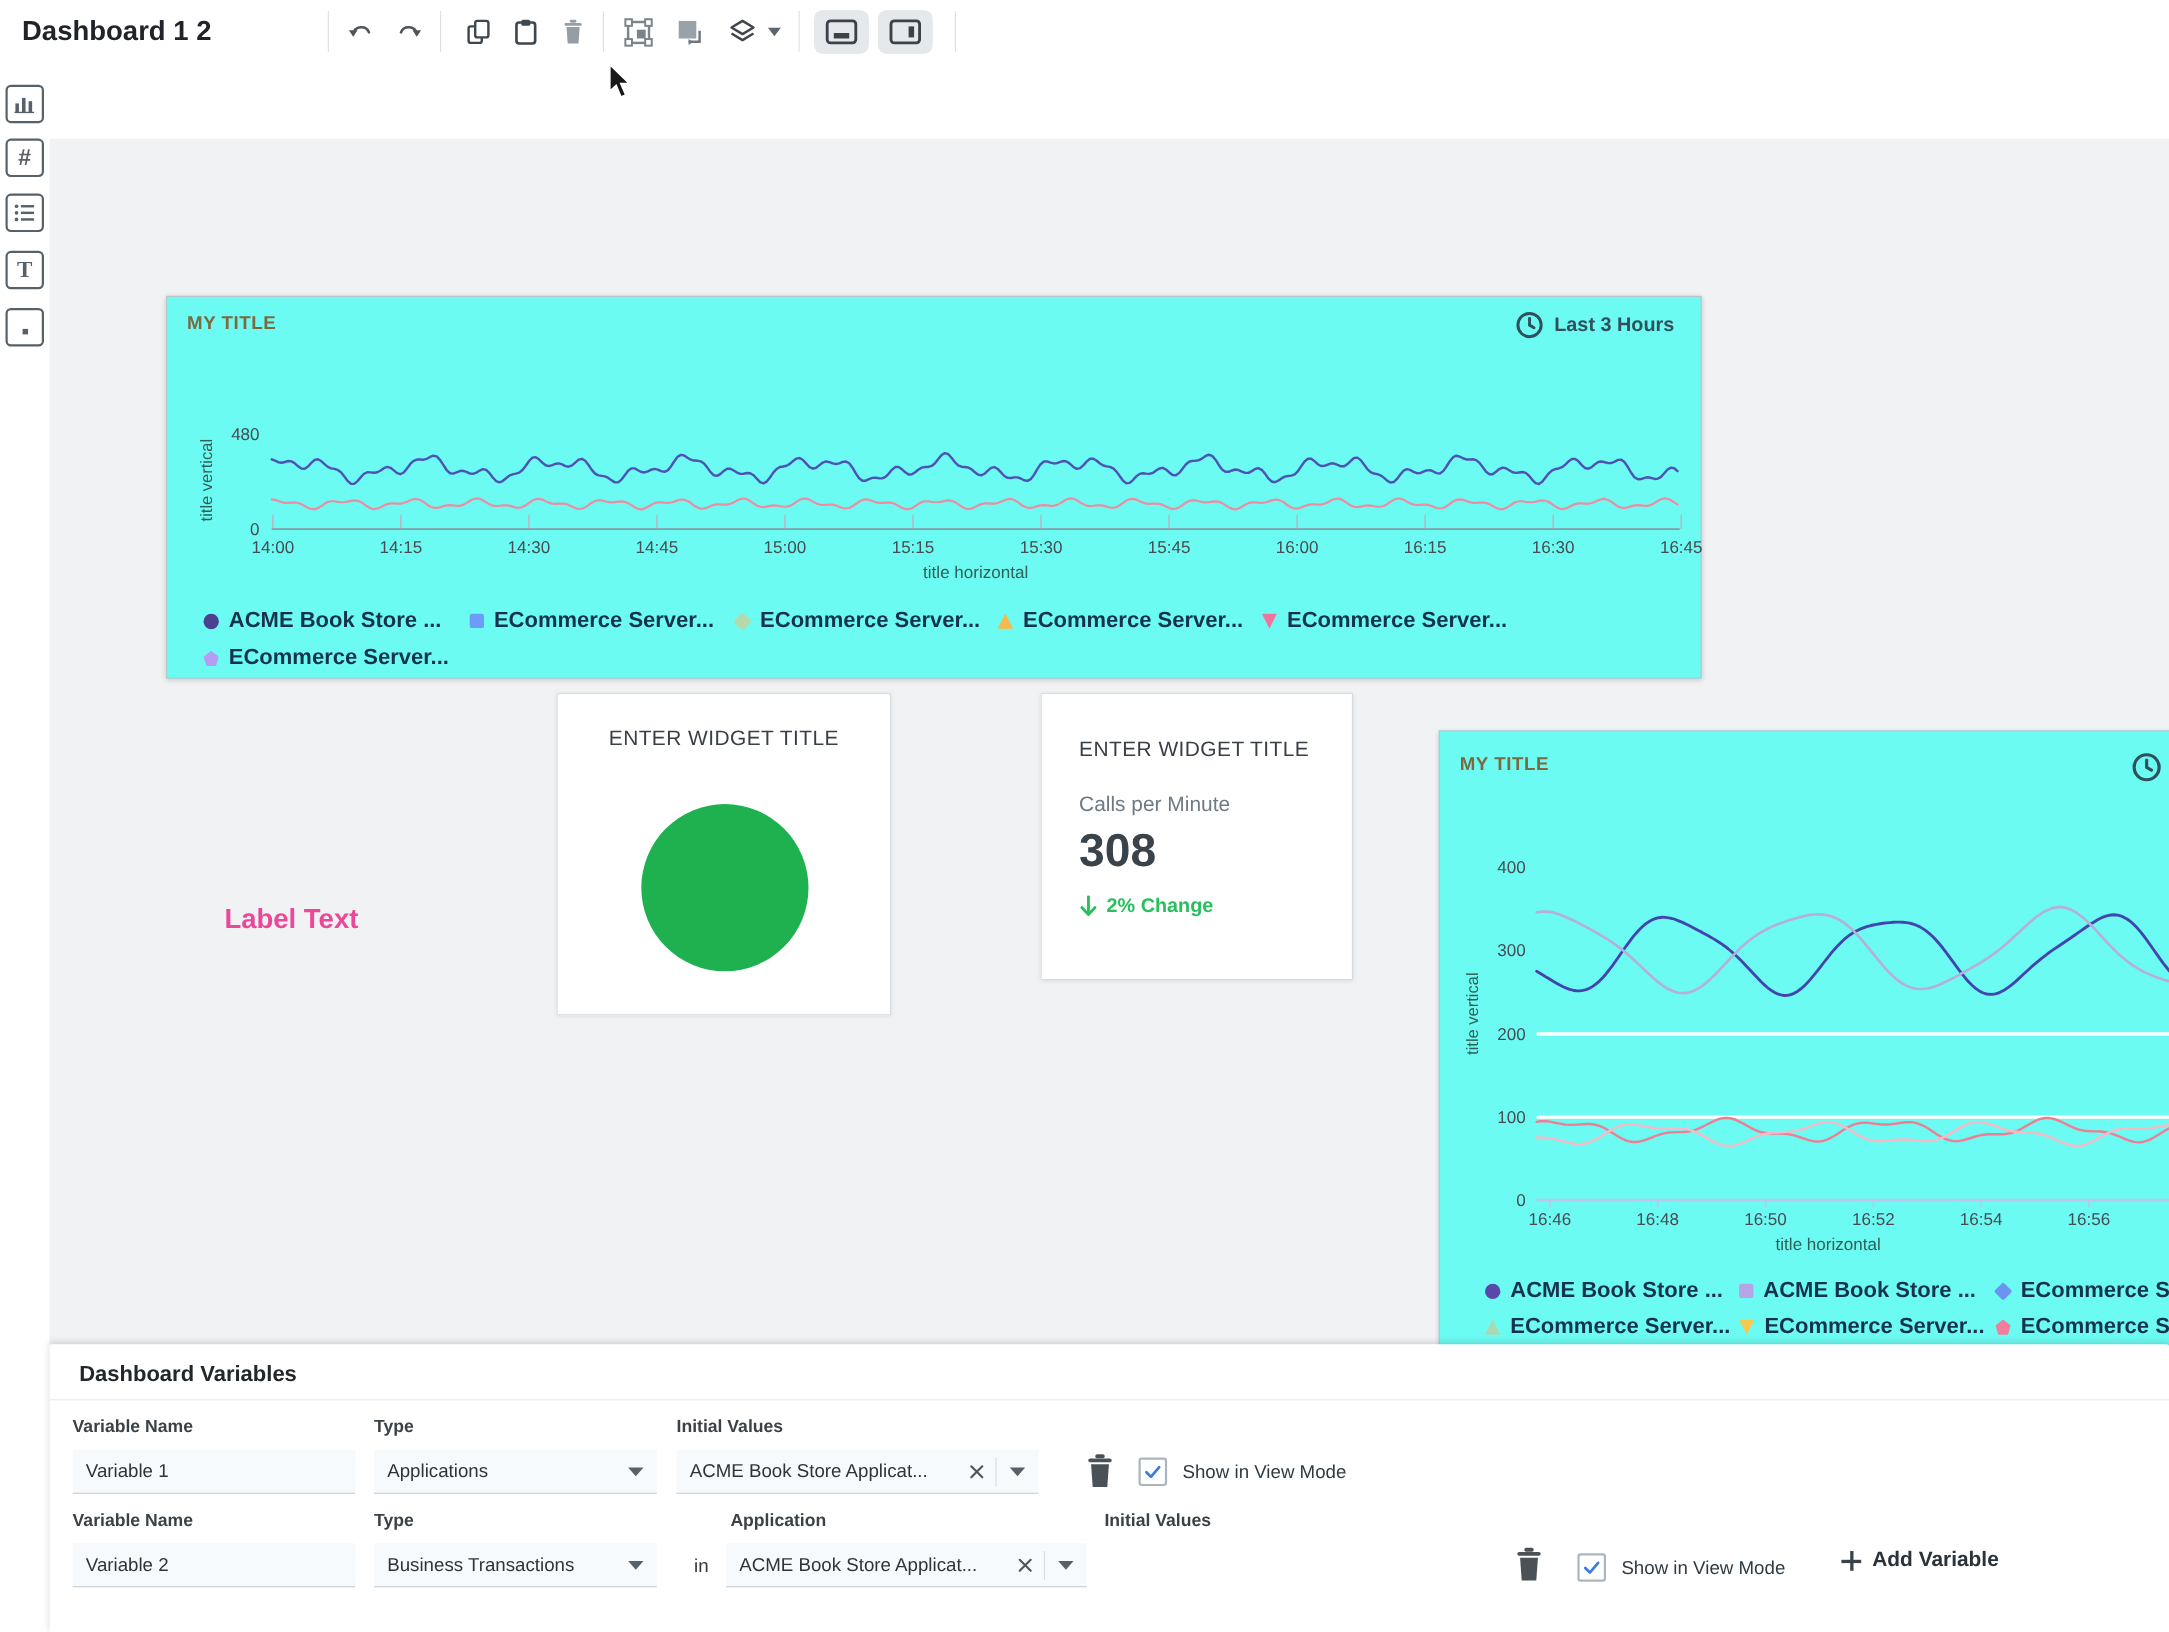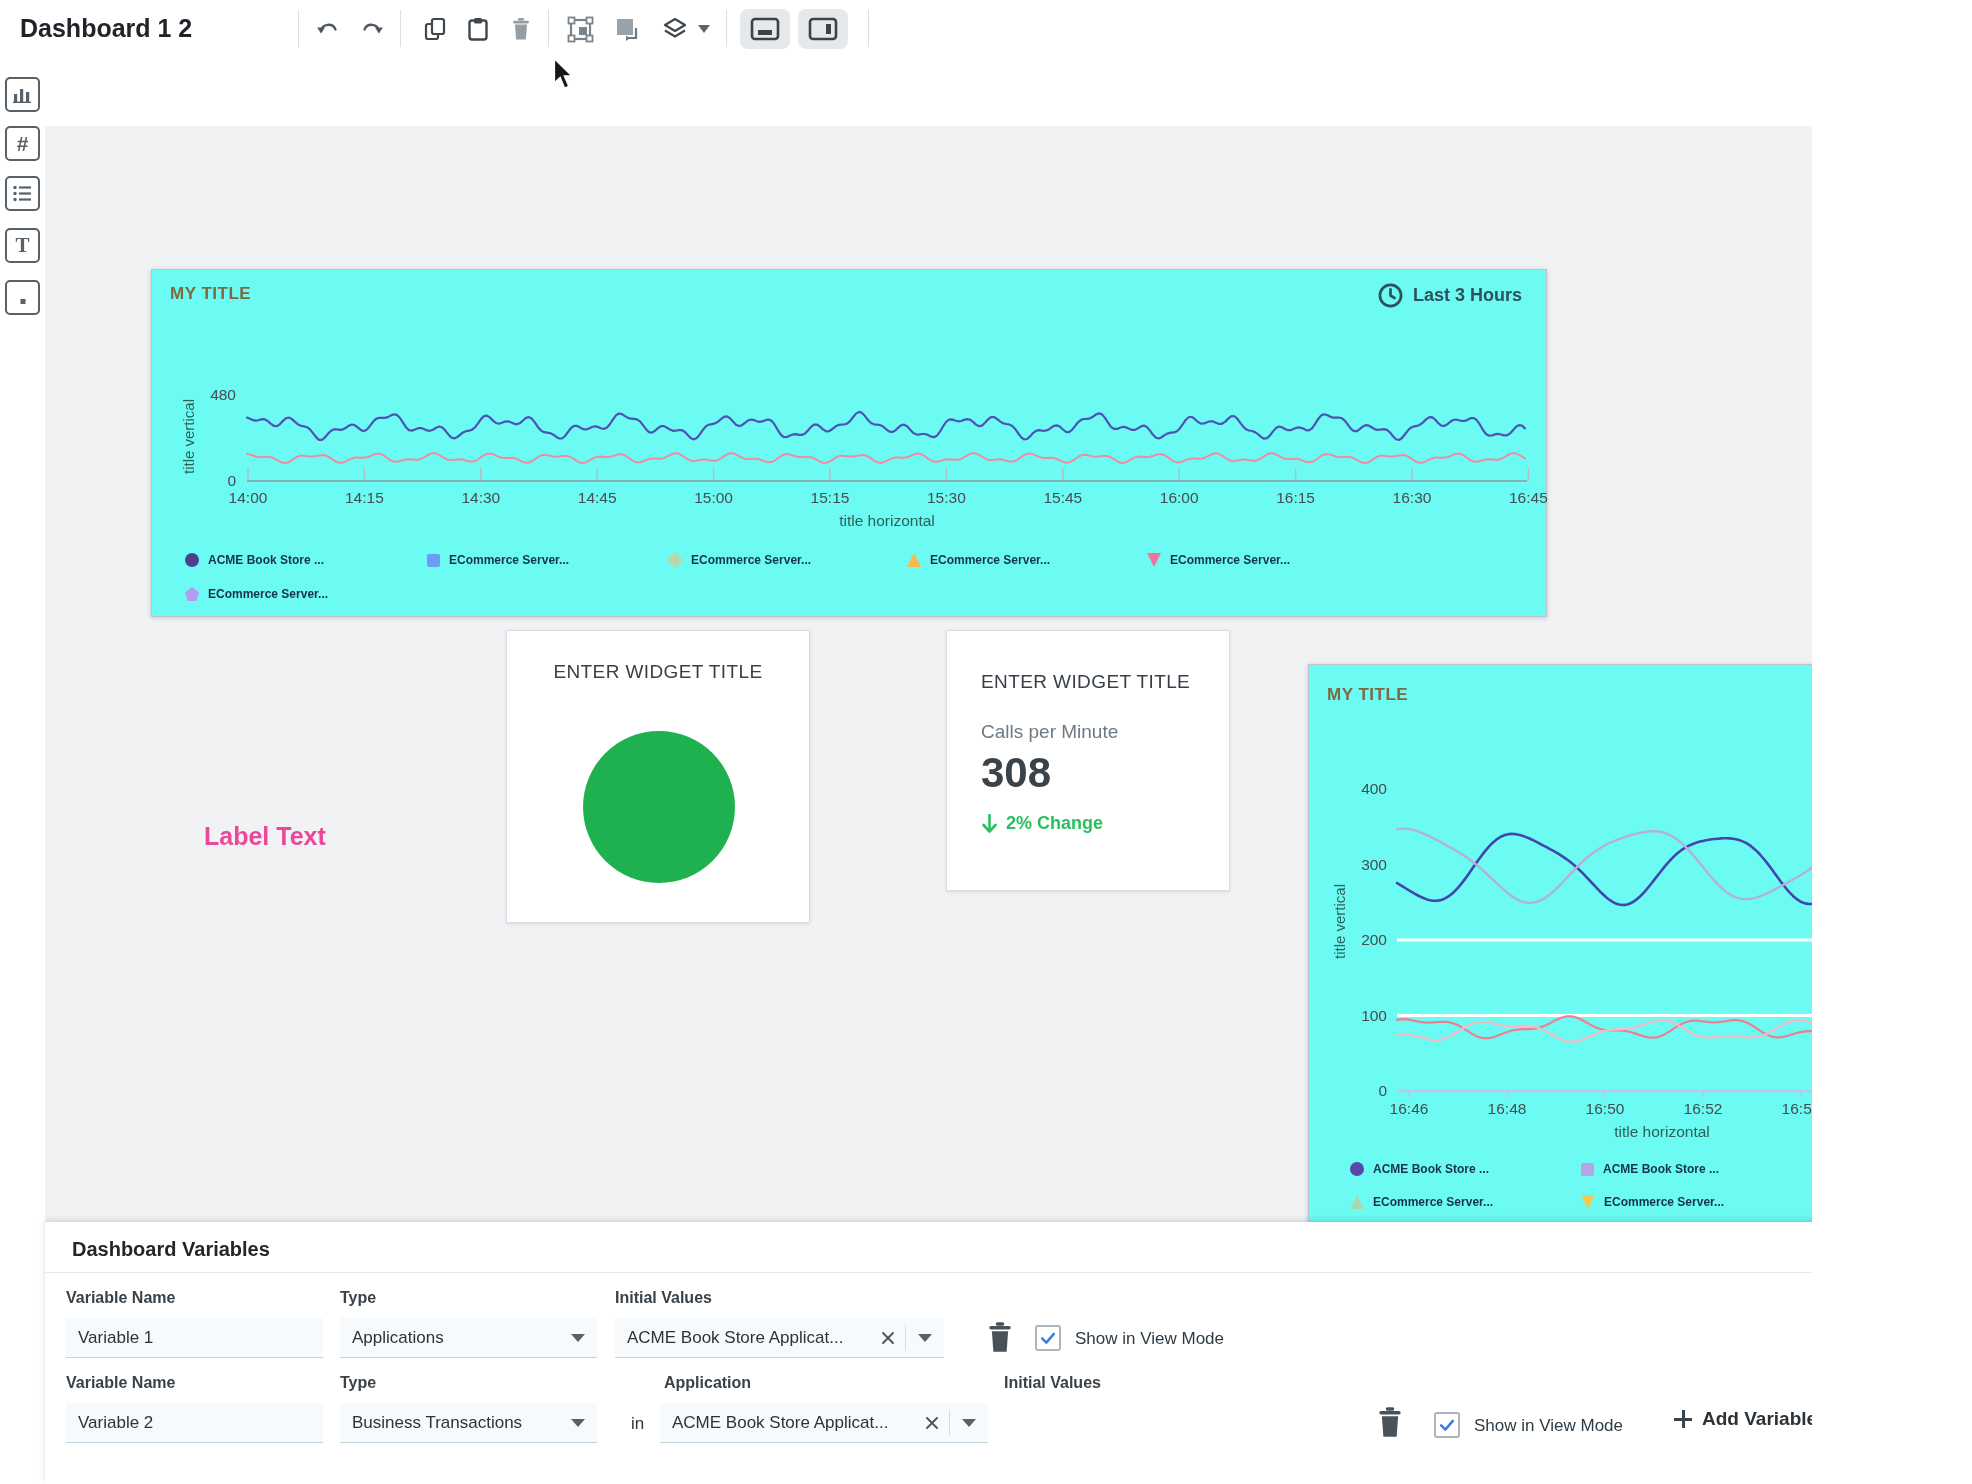--- a/index.html
+++ b/index.html
@@ -1,17 +1,17 @@
 <!DOCTYPE html>
 <html><head>
 <meta charset="utf-8">
 <style>
   *{margin:0;padding:0;box-sizing:border-box;}
   html,body{background:#fff;font-family:"Liberation Sans",sans-serif;}
-  #stage{position:relative;width:1812px;height:1484px;overflow:hidden;background:#fff;}
+  #stage{position:relative;width:1972px;height:1484px;overflow:hidden;background:#fff;}
   .abs{position:absolute;}
 
   
   #toolbar{position:absolute;left:0;top:0;width:1972px;height:57px;background:#fff;}
   #tb-title{position:absolute;left:20px;top:0;height:57px;line-height:57px;font-size:25px;font-weight:bold;color:#20242a;}
   .tb-sep{position:absolute;top:10px;width:1px;height:37px;background:#dcdfe2;}
   .tb-ic{position:absolute;top:14px;width:30px;height:30px;display:flex;align-items:center;justify-content:center;cursor:pointer;}
   .tb-toggle{position:absolute;top:9px;width:50px;height:40px;background:#e6e9eb;border-radius:8px;display:flex;align-items:center;justify-content:center;cursor:pointer;}
 
   
@@ -26,21 +26,21 @@
   #canvas{position:absolute;left:45px;top:126px;width:1927px;height:1096px;background:#f1f2f4;}
 
   .widget{position:absolute;border:1px solid #bdc4cb;box-shadow:0 1px 5px rgba(0,0,0,.18);}
   .widget.cyan{background:#6cfbf2;margin-top:48px;}
   .widget.white{background:#fff;border-color:#d8dce0;box-shadow:0 1px 4px rgba(0,0,0,.10);}
   .w-title{position:absolute;left:18px;top:14px;font-size:17px;font-weight:bold;letter-spacing:.5px;color:#7d6840;}
   .time-range{position:absolute;top:12px;right:24px;display:flex;align-items:center;gap:9px;font-size:18px;font-weight:bold;color:#2f505c;}
   .chart-svg{position:absolute;left:0;top:0;}
   .chart-svg text{font-family:"Liberation Sans",sans-serif;}
   .legend-layer{position:absolute;inset:0;}
-  .legend-item{position:absolute;display:flex;align-items:center;gap:9px;font-size:12px;font-weight:bold;color:#16334d;white-space:nowrap;}
+  .legend-item{position:absolute;display:flex;align-items:center;gap:9px;font-size:20px;font-weight:bold;color:#16334d;white-space:nowrap;}
   .mk{width:14px;height:14px;display:inline-block;flex:0 0 auto;}
   .mk.circle{border-radius:50%;}
   .mk.square{border-radius:2px;width:13px;height:13px;}
   .mk.diamond{transform:rotate(45deg) scale(.85);border-radius:2px;}
   .mk.triangle{clip-path:polygon(50% 0,100% 100%,0 100%);}
   .mk.triangle-down{clip-path:polygon(0 0,100% 0,50% 100%);}
   .mk.pentagon{clip-path:polygon(50% 0,100% 40%,81% 100%,19% 100%,0 40%);}
   .vlabel{position:absolute;width:140px;text-align:center;font-size:15px;color:#2f5f57;transform:rotate(-90deg);}
   .hlabel{position:absolute;text-align:center;font-size:15.5px;color:#2f5f57;}
 

